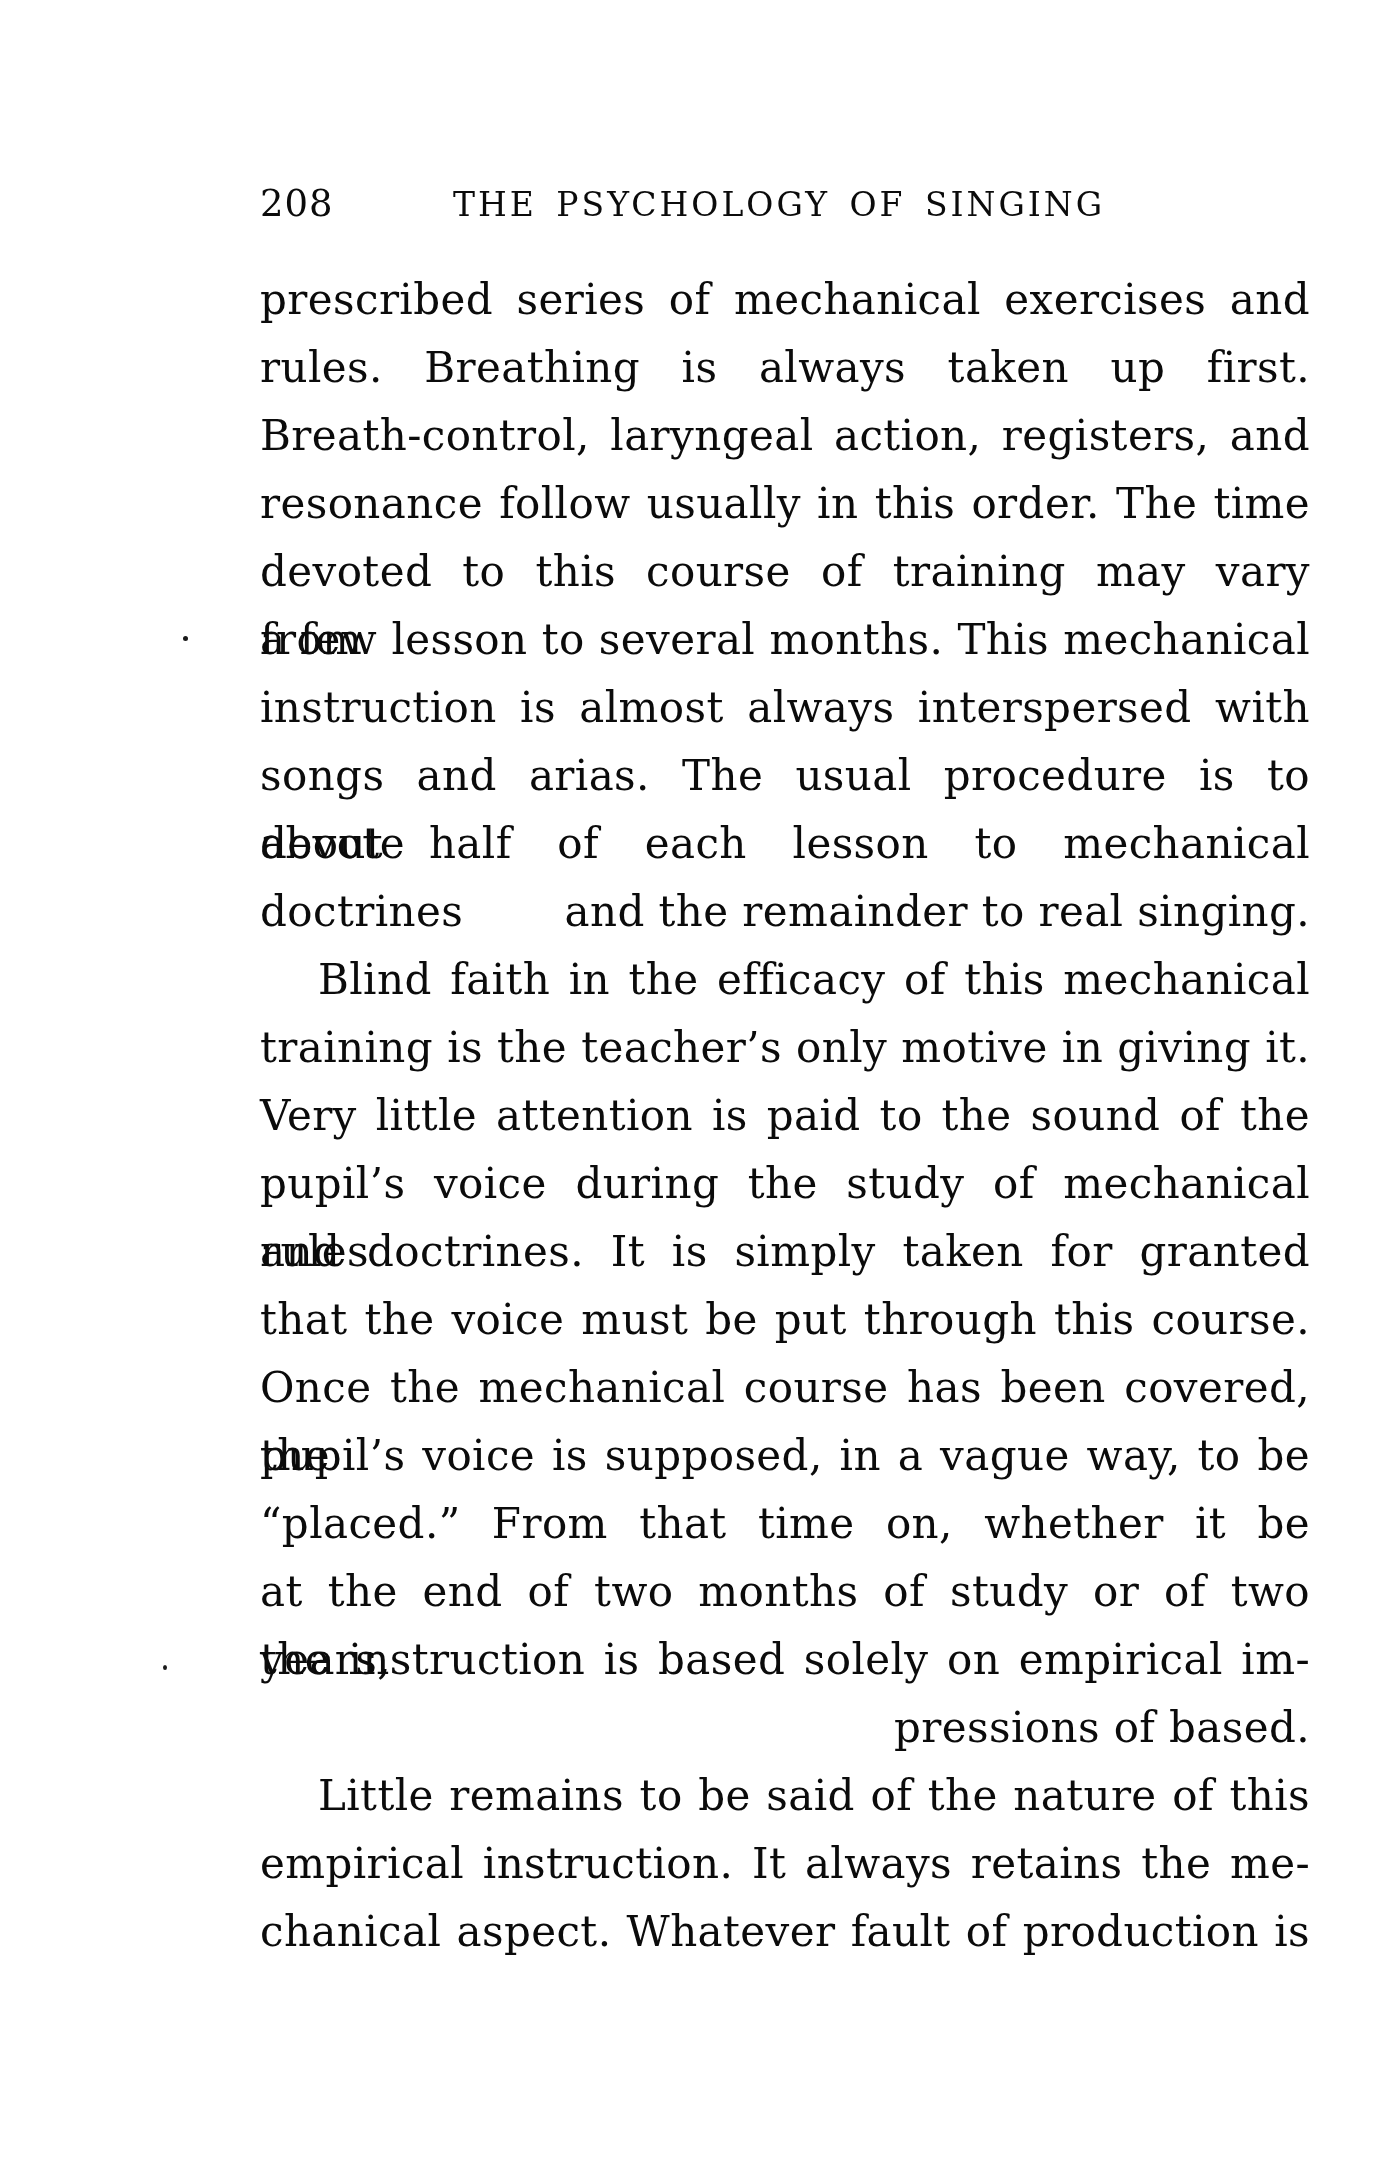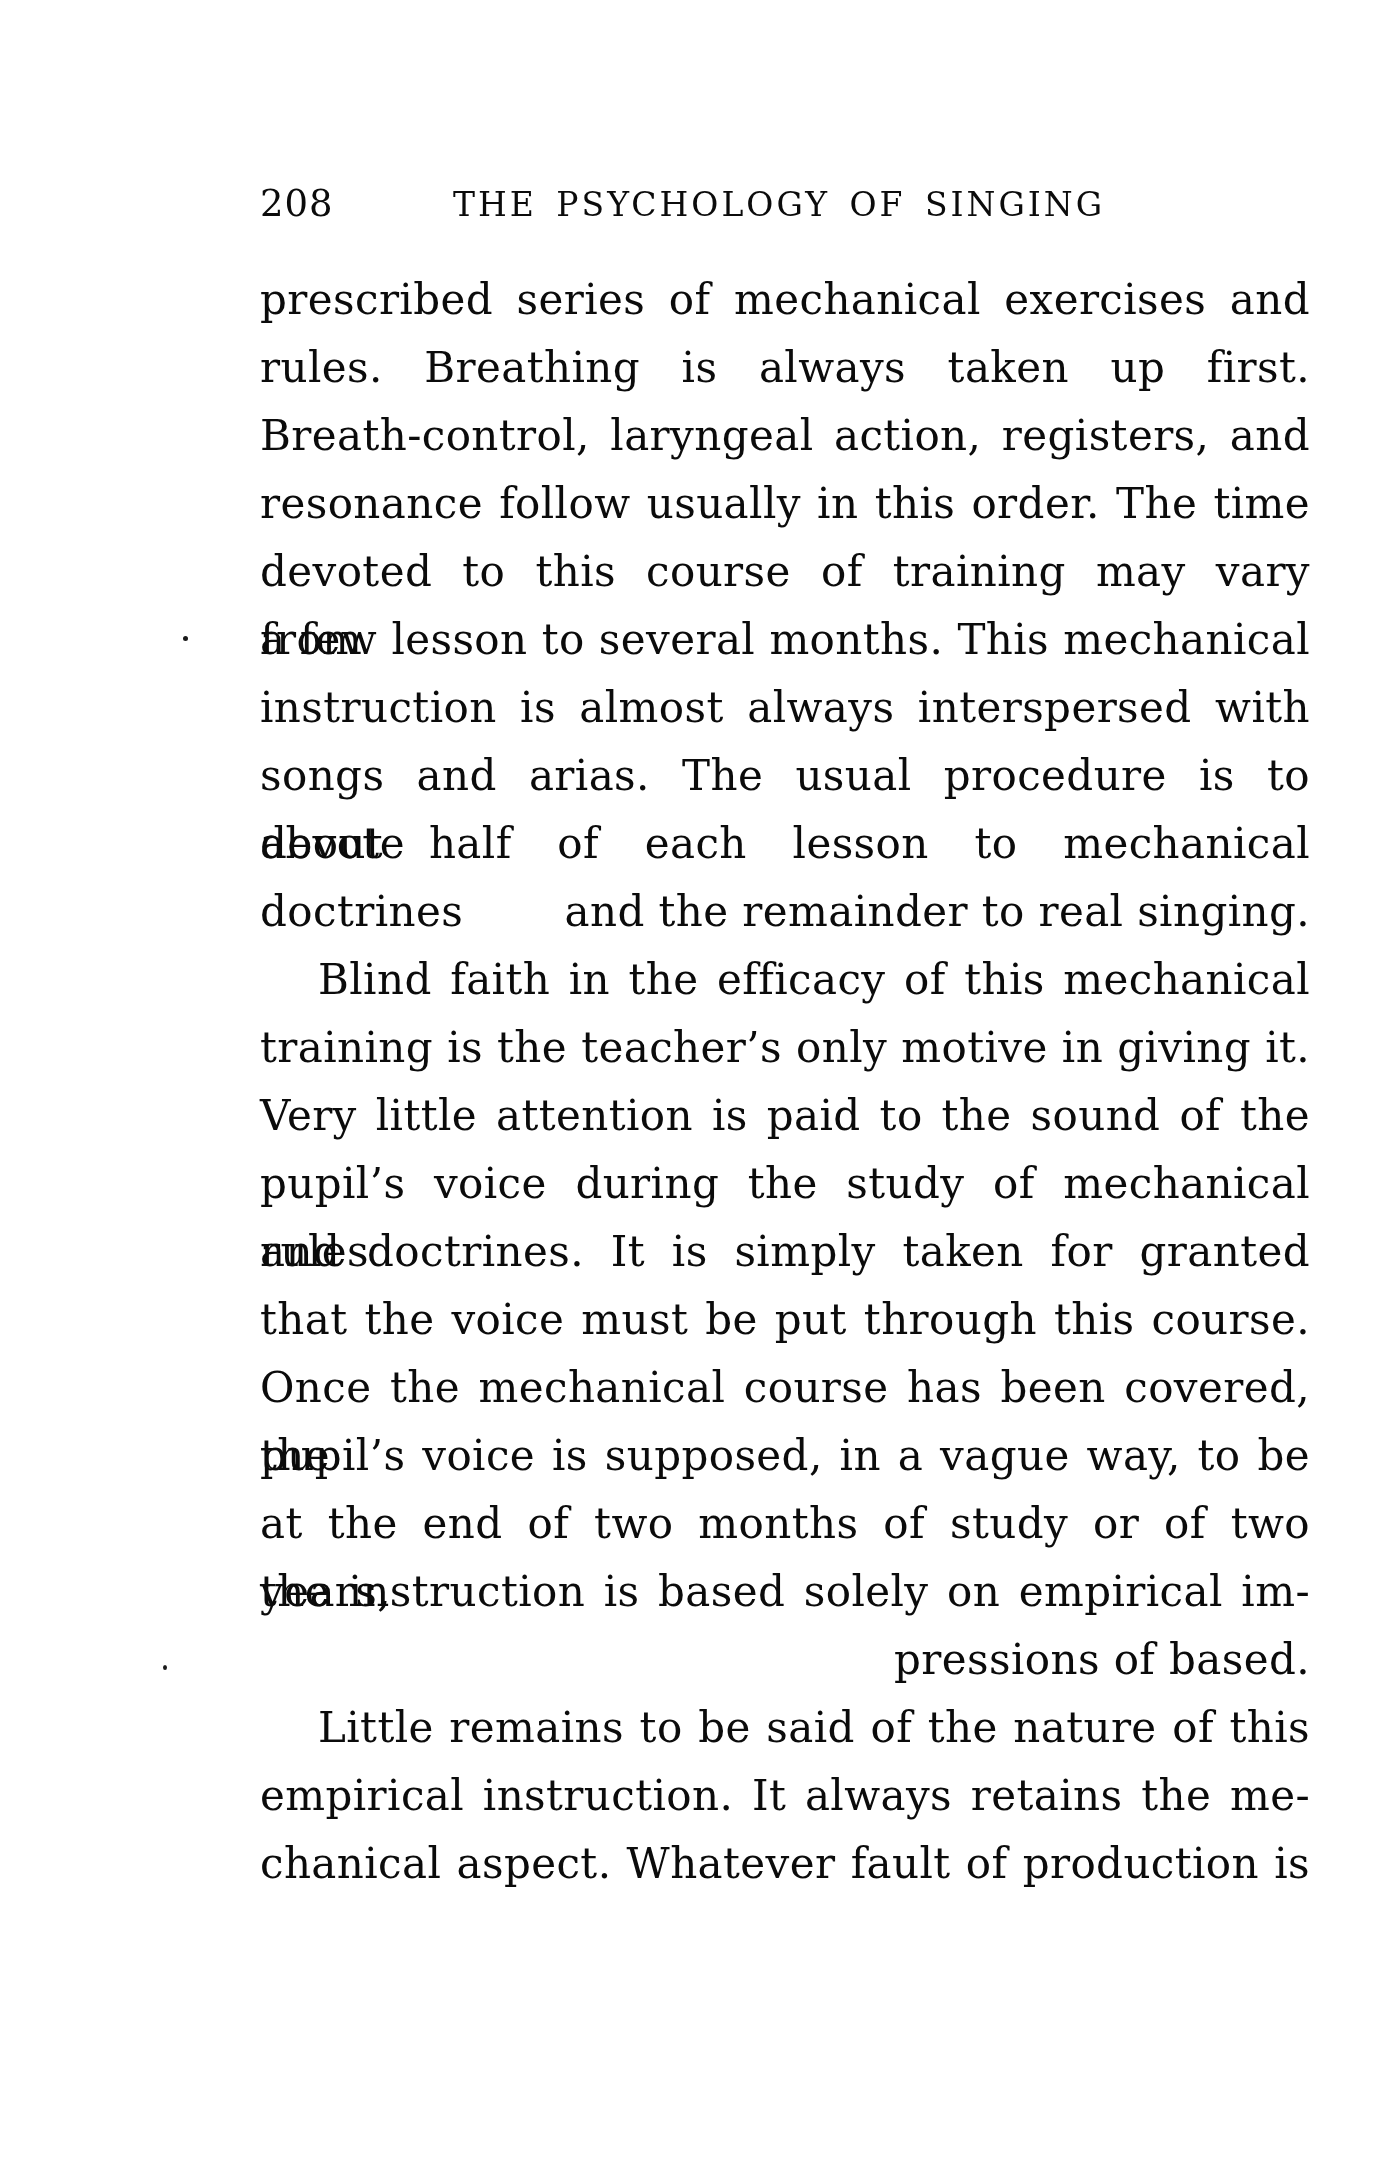--- a/index.html
+++ b/index.html
@@ -97,20 +97,21 @@
     <div class="line justify">about half of each lesson to mechanical doctrines</div>
     <div class="line last">and the remainder to real singing.</div>
     <div class="line justify indent">Blind faith in the efficacy of this mechanical</div>
     <div class="line justify">training is the teacher’s only motive in giving it.</div>
     <div class="line justify">Very little attention is paid to the sound of the</div>
     <div class="line justify">pupil’s voice during the study of mechanical rules</div>
     <div class="line justify">and doctrines. It is simply taken for granted</div>
     <div class="line justify">that the voice must be put through this course.</div>
     <div class="line justify">Once the mechanical course has been covered, the</div>
     <div class="line justify">pupil’s voice is supposed, in a vague way, to be</div>
+    <div class="line justify">“placed.” From that time on, whether it be</div>
     <div class="line justify">at the end of two months of study or of two years,</div>
     <div class="line justify">the instruction is based solely on empirical im-</div>
     <div class="line last">pressions of based.</div>
     <div class="line justify indent">Little remains to be said of the nature of this</div>
     <div class="line justify">empirical instruction. It always retains the me-</div>
     <div class="line justify">chanical aspect. Whatever fault of production is</div>
   </div>
 
   <div class="scan-speck speck-1"></div>
   <div class="scan-speck speck-2"></div>

